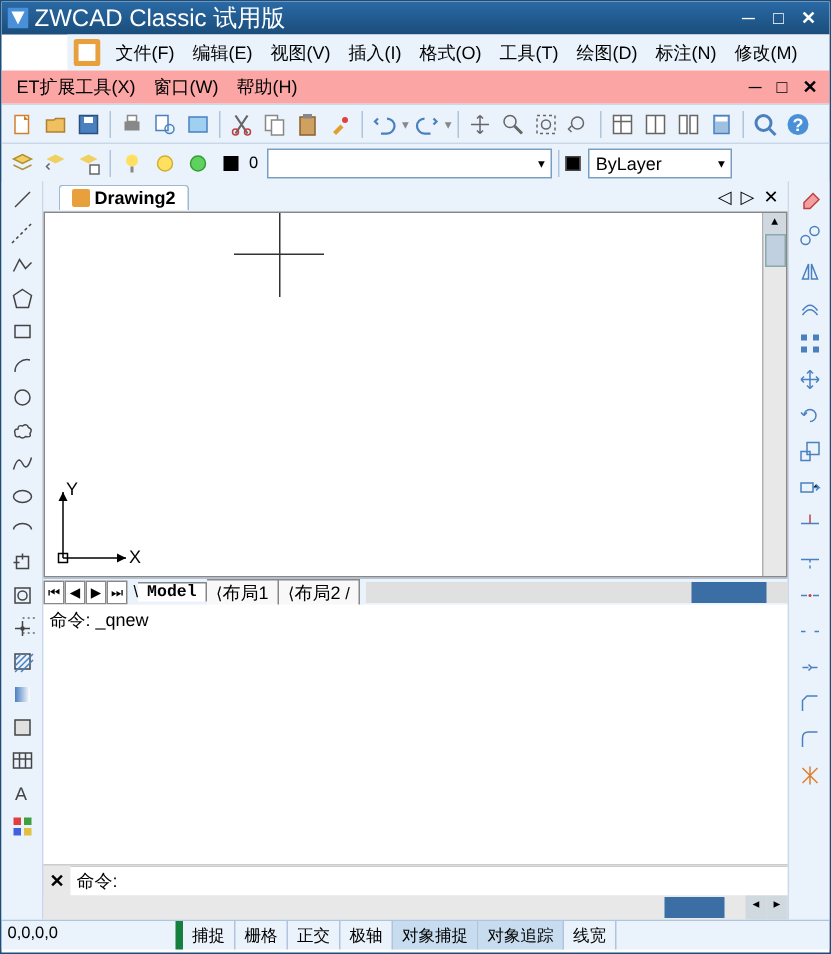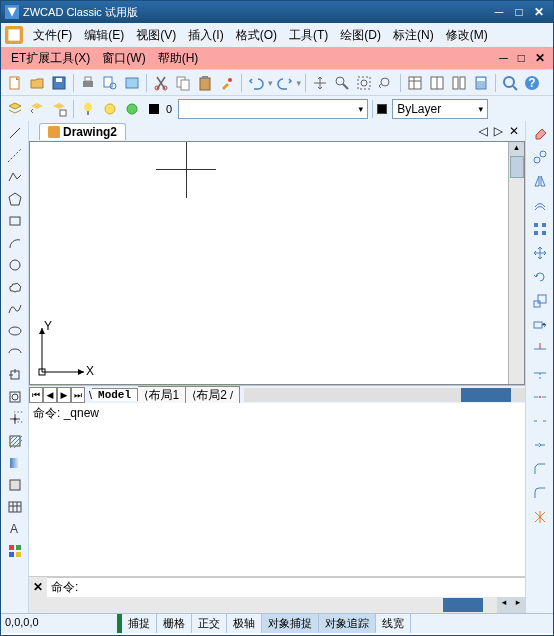--- a/index.html
+++ b/index.html
@@ -1,21 +1,21 @@
 <!DOCTYPE html>
 <html><head>
 <meta charset="utf-8">
 <style>
 * { margin: 0; padding: 0; box-sizing: border-box; font-family: "Microsoft YaHei", Arial, sans-serif; font-size: 12px; }
 body { width: 554px; height: 636px; background: #fff; overflow: hidden; border: 1px solid #1a4d7a; }
 .titlebar { height: 22px; background: linear-gradient(#2a6aa6,#1a4d7a); color: #fff; display: flex; align-items: center; padding: 0 4px; }
 .titlebar .logo { width: 14px; height: 14px; margin-right: 4px; }
-.titlebar .title { flex: 1; font-size: 11px; }
+.titlebar .title { flex: 1; font-size: 16px; }
 .titlebar .winbtn { width: 20px; text-align: center; cursor: pointer; font-weight: bold; }
-.menubar { height: 24px; background: #eaf2fb; display: flex; align-items: center; padding-left: 4px; }
+.menubar { height: 24px; background: #eaf2fb; display: flex; align-items: center; padding-left: 4px; margin-left: 44px; }
 .menubar .logo2 { width: 18px; height: 18px; margin-right: 4px; }
 .menubar .menuitem { padding: 2px 6px; cursor: pointer; }
 .menubar2 { height: 22px; background: #fca5a5; display: flex; align-items: center; padding-left: 4px; position: relative; }
 .menubar2 .menuitem { padding: 2px 6px; cursor: pointer; }
 .winctrls2 { position: absolute; right: 4px; display: flex; gap: 2px; }
 .winctrls2 span { cursor: pointer; font-weight: bold; padding: 0 4px; }
 .toolbar { height: 26px; background: #eaf2fb; display: flex; align-items: center; padding: 0 4px; gap: 2px; border-top: 1px solid #c8d8ea; }
 .tb-sep { width: 1px; height: 18px; background: #b0c4de; margin: 0 2px; }
 .tb-btn { width: 20px; height: 20px; display: flex; align-items: center; justify-content: center; cursor: pointer; border-radius: 2px; }
 .tb-btn svg { width: 16px; height: 16px; }

